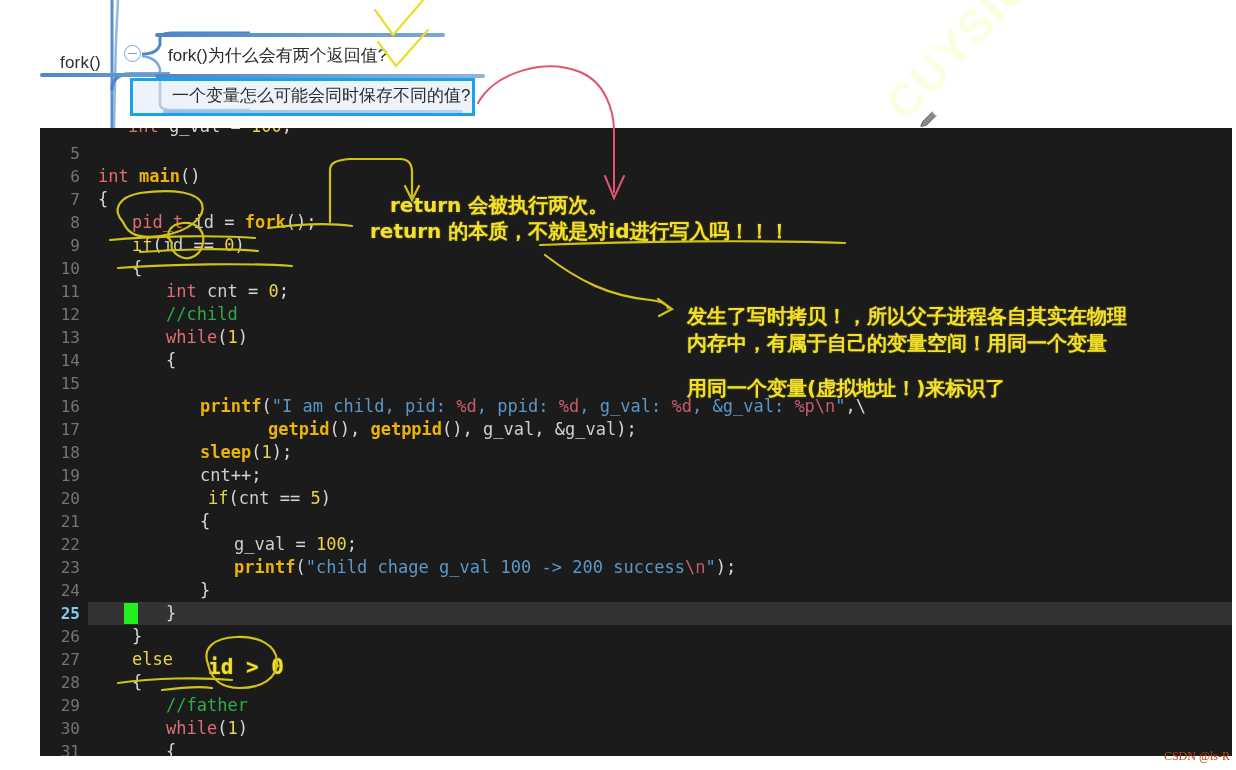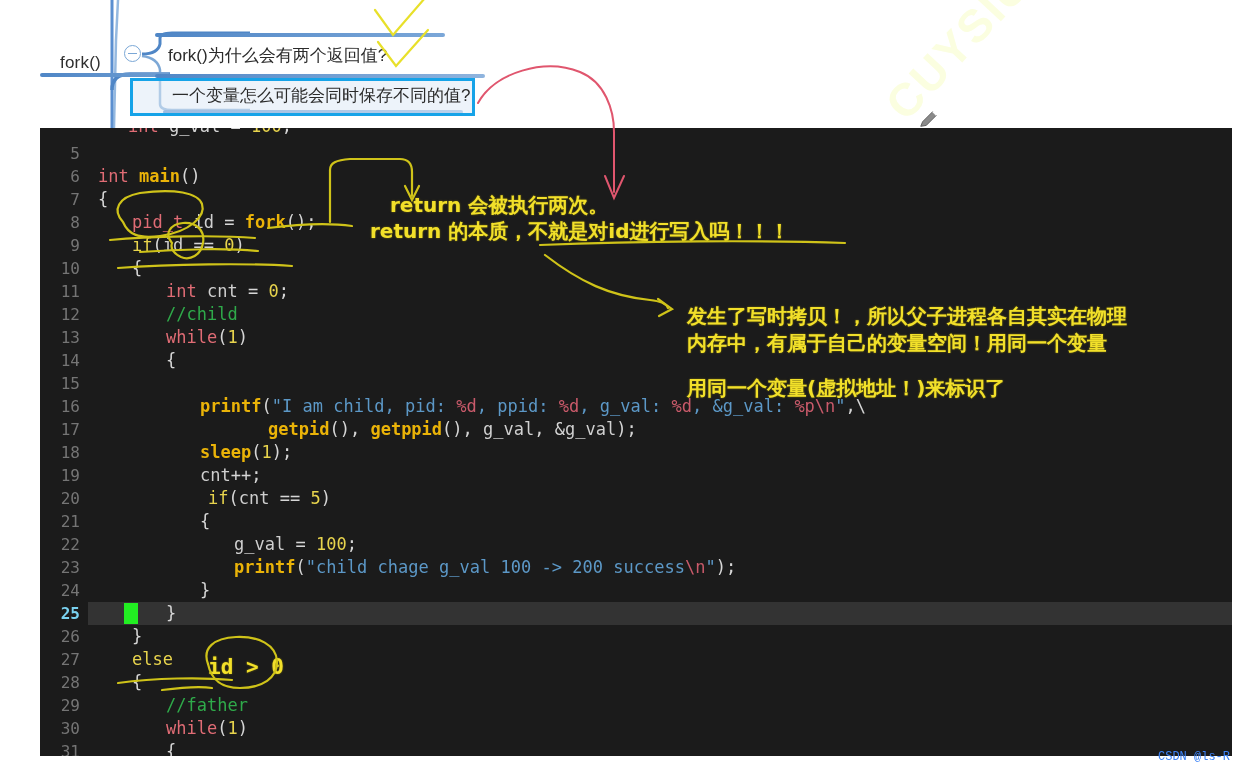--- a/index.html
+++ b/index.html
@@ -116,22 +116,22 @@
   #annot2-l3 { left:687px; top:357px;margin-top:18px; }
 
   #annot-id-gt { left:208px; top:655px; font-size:21px; color:#f2e02a;
                  font-family:"DejaVu Sans Mono", monospace; }
 
   
   #ink { position:absolute; left:0; top:0; width:1236px; height:770px; pointer-events:none; }
 
   
   #csdn-wm {
-    position:absolute; right:6px; bottom:6px; color:#3b82f6; font-size:12px;
-    font-family:Liberation Mono, monospace;
+    position:absolute; right:6px; bottom:6px; color:#c2410c; font-size:12px;
+    font-family:Liberation Serif, serif;
   }
 
   
   #bottom-strip { position:absolute; left:0; top:756px; width:1236px; height:14px; background:#fff; }
   #left-strip { position:absolute; left:0; top:128px; width:40px; height:642px; background:#fff; }
 </style>
 </head>
 <body>
 
 <div id="mindmap">

